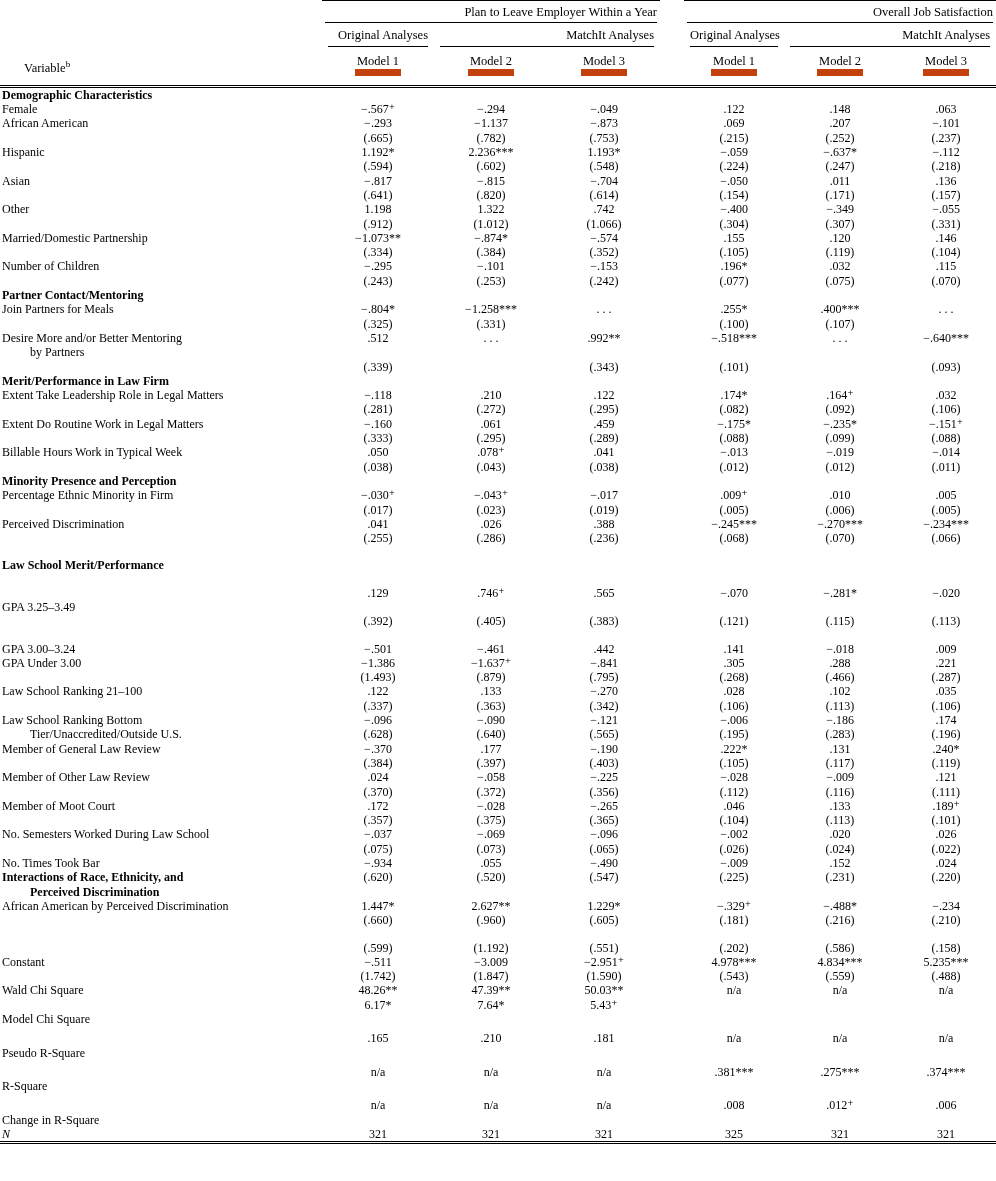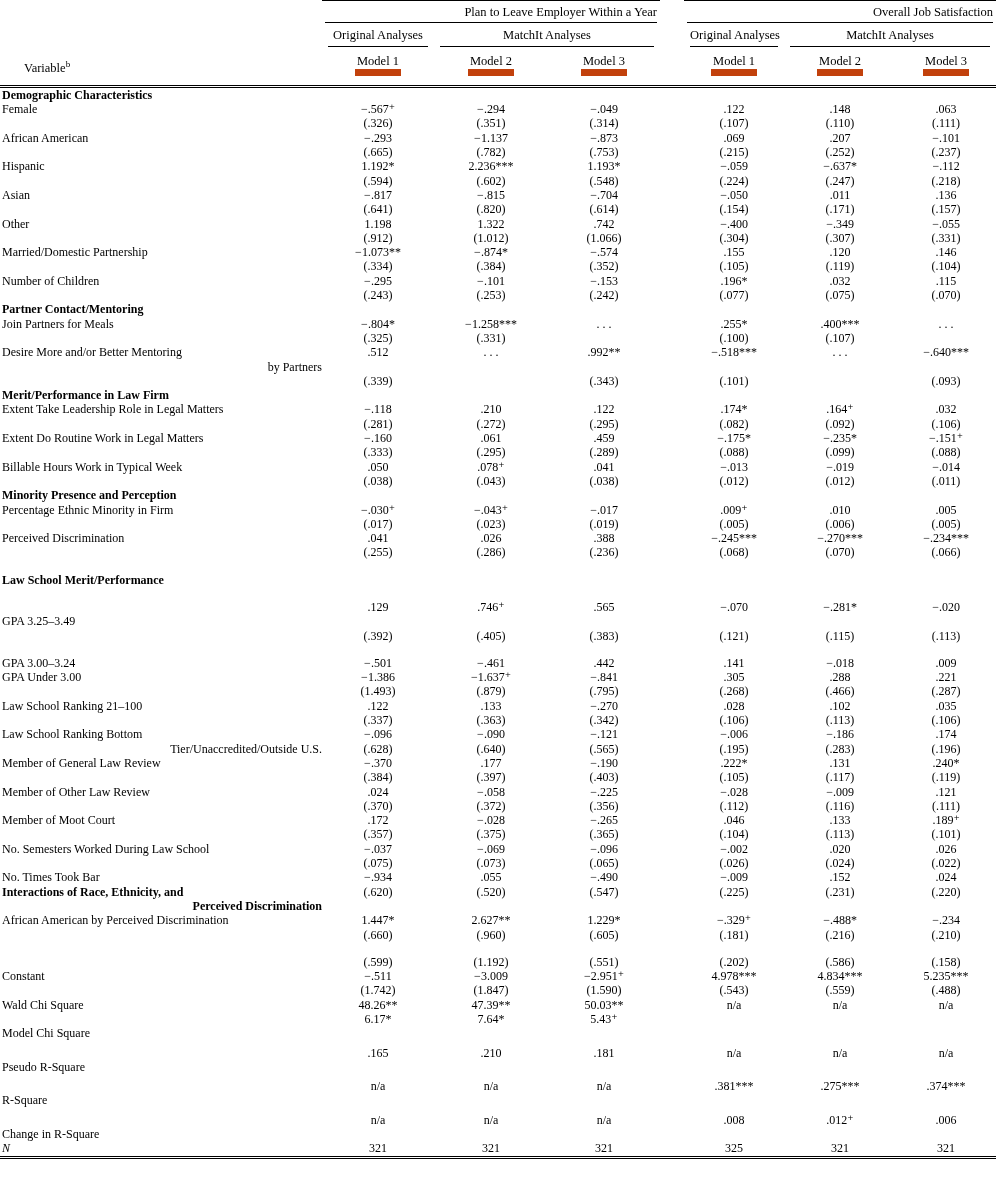--- a/index.html
+++ b/index.html
@@ -25,37 +25,37 @@
     line-height: 14.3px;
     padding: 0;
     vertical-align: top;
     white-space: nowrap;
     overflow: visible;
   }
   .lbl { text-align: left; padding-left: 2px; }
   .val { text-align: center; }
   .bold { font-weight: bold; }
   .italic { font-style: italic; }
-  .indent { padding-left: 30px; text-align: right; }
+  .indent { padding-left: 30px; }
   sup { font-size: 9px; }
 
   
   .ghead { border-top: 1px solid #000; }
   .grule {
     margin: 0 3px;
     padding: 4px 0 3px;
     border-bottom: 1px solid #000;
     text-align: right;
     font-size: 12.5px;
   }
   .srule {
     margin: 0 6px;
     padding: 5px 0 3px;
     border-bottom: 1px solid #000;
-    text-align: center;
+    text-align: right;
     font-size: 12.5px;
   }
   .mrow td {
     border-bottom: 3px double #000;
     padding-bottom: 9px;
     vertical-align: bottom;
   }
   .mhead { padding-top: 7px; }
   .mrule {
     display: inline-block;
@@ -136,30 +136,20 @@
         <td class="lbl">Female</td>
         <td class="val">−.567⁺</td>
         <td class="val">−.294</td>
         <td class="val">−.049</td>
         <td></td>
         <td class="val">.122</td>
         <td class="val">.148</td>
         <td class="val">.063</td>
       </tr>
       <tr>
-        <td class="lbl"></td>
-        <td class="val">(.326)</td>
-        <td class="val">(.351)</td>
-        <td class="val">(.314)</td>
-        <td></td>
-        <td class="val">(.107)</td>
-        <td class="val">(.110)</td>
-        <td class="val">(.111)</td>
-      </tr>
-      <tr>
         <td class="lbl">African American</td>
         <td class="val">−.293</td>
         <td class="val">−1.137</td>
         <td class="val">−.873</td>
         <td></td>
         <td class="val">.069</td>
         <td class="val">.207</td>
         <td class="val">−.101</td>
       </tr>
       <tr>

